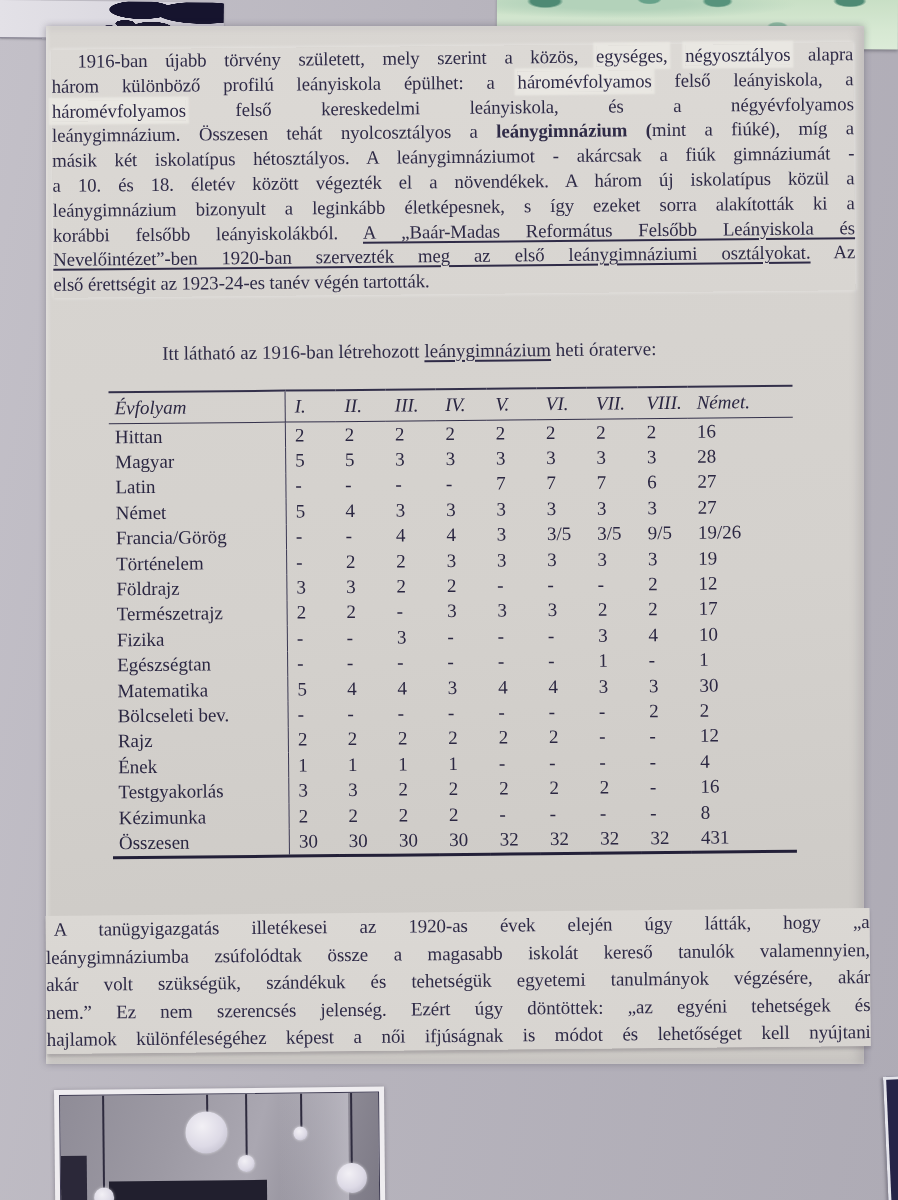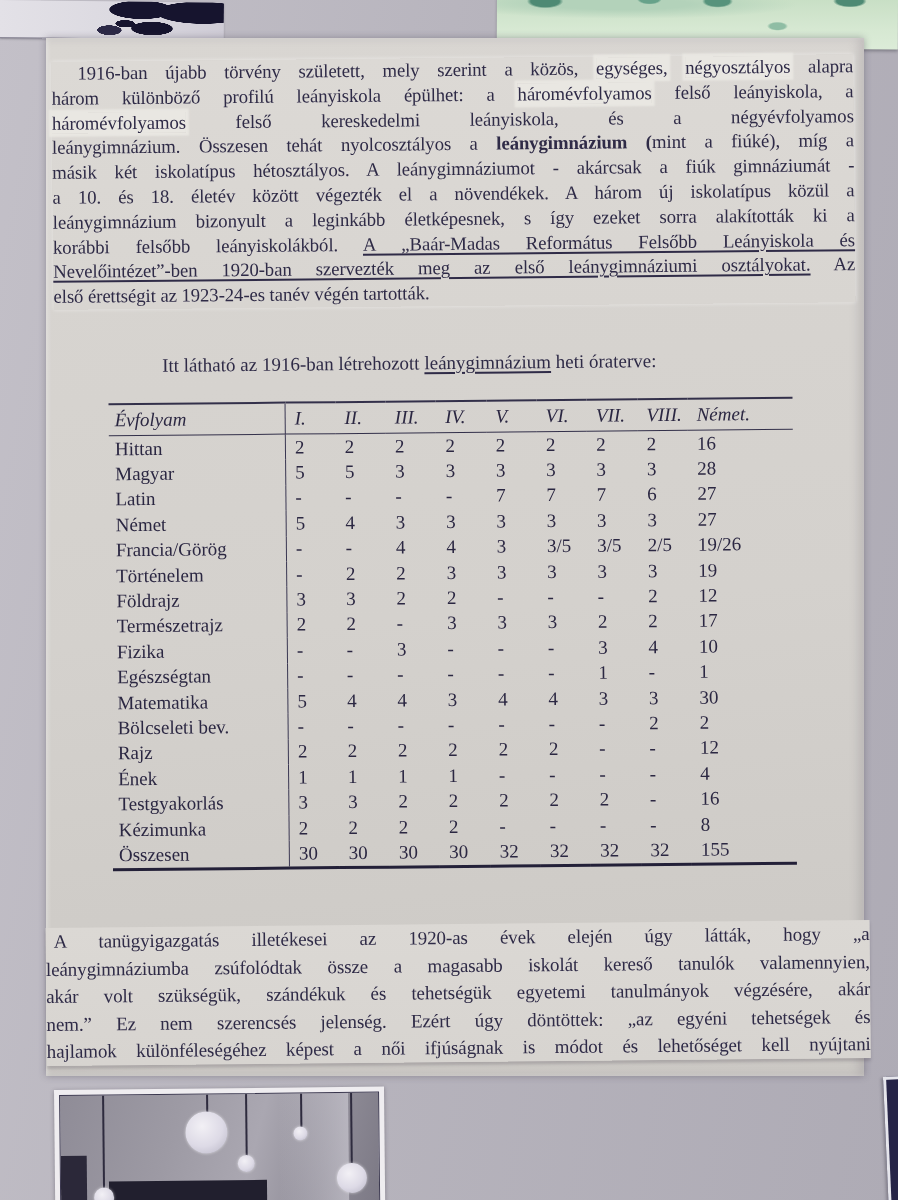--- a/index.html
+++ b/index.html
@@ -5,21 +5,21 @@
   html,body{margin:0;padding:0;}
   body{
     width:898px;height:1200px;overflow:hidden;position:relative;
     background:linear-gradient(100deg,#c3c0c8 0%,#b7b4bd 45%,#aeabb5 100%);
     font-family:"Liberation Serif","DejaVu Serif",serif;
   }
   .page{position:absolute;inset:0;}
 
   
   .sheet{
-    position:absolute;left:46px;top:38px;width:818px;height:1038px;
+    position:absolute;left:46px;top:26px;width:818px;height:1038px;
     background:linear-gradient(175deg,#d9d6d2 0%,#d4d1cd 55%,#cbc8c4 100%);
     box-shadow:0 0 7px rgba(70,65,80,.4), inset -6px 0 10px rgba(120,115,125,.22), inset 2px 0 4px rgba(255,255,255,.35);
   }
   .sheet-content{position:absolute;inset:0;transform:rotate(-0.55deg);}
 
   .para{position:absolute;color:#2f2b47;font-size:18.8px;letter-spacing:-0.1px;}
   .para .line{text-align:justify;text-align-last:justify;white-space:nowrap;}
   .para1{left:10px;top:20px;width:802px;line-height:24.8px;
     background:linear-gradient(#dcd9d5,#d8d5d1);box-shadow:0 0 4px rgba(255,255,255,.5);}
   .para1 .line:first-child{text-indent:26px;}
@@ -195,21 +195,21 @@
             </tr>
             <tr>
               <td class="label-col">Francia/Görög</td>
               <td>-</td>
               <td>-</td>
               <td>4</td>
               <td>4</td>
               <td>3</td>
               <td>3/5</td>
               <td>3/5</td>
-              <td>2/5</td>
+              <td>9/5</td>
               <td>19/26</td>
             </tr>
             <tr>
               <td class="label-col">Történelem</td>
               <td>-</td>
               <td>2</td>
               <td>2</td>
               <td>3</td>
               <td>3</td>
               <td>3</td>
@@ -340,21 +340,21 @@
             <tr>
               <td class="label-col">Összesen</td>
               <td>30</td>
               <td>30</td>
               <td>30</td>
               <td>30</td>
               <td>32</td>
               <td>32</td>
               <td>32</td>
               <td>32</td>
-              <td>155</td>
+              <td>431</td>
             </tr>
           </tbody>
       </table>
 
       <div class="para para2">
           <div class="line"><span>A tanügyigazgatás illetékesei az 1920-as évek elején úgy látták, hogy „a</span></div>
           <div class="line"><span>leánygimnáziumba zsúfolódtak össze a magasabb iskolát kereső tanulók valamennyien,</span></div>
           <div class="line"><span>akár volt szükségük, szándékuk és tehetségük egyetemi tanulmányok végzésére, akár</span></div>
           <div class="line"><span>nem.” Ez nem szerencsés jelenség. Ezért úgy döntöttek: „az egyéni tehetségek és</span></div>
           <div class="line"><span>hajlamok különféleségéhez képest a női ifjúságnak is módot és lehetőséget kell nyújtani</span></div>

